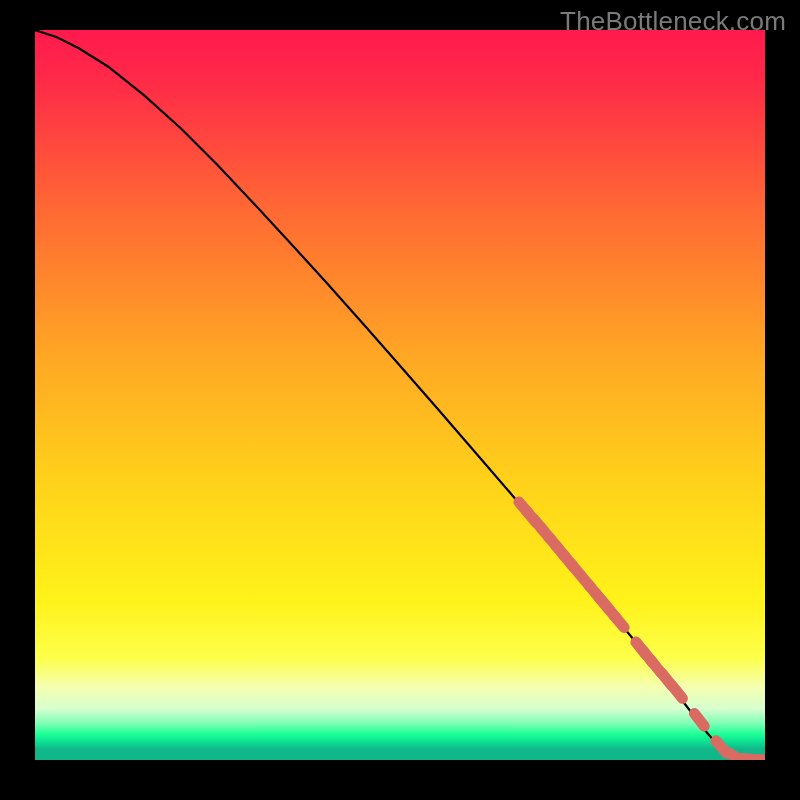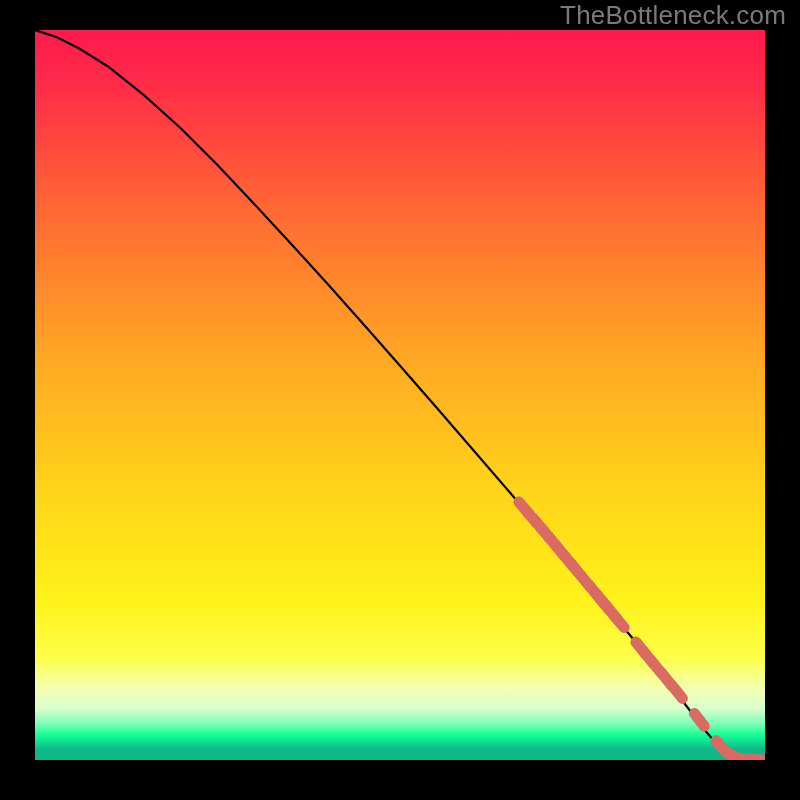--- a/index.html
+++ b/index.html
@@ -12,21 +12,21 @@
     font-family: Arial, Helvetica, sans-serif;
   }
   .stage {
     position: relative;
     width: 800px;
     height: 800px;
     background: #000;
   }
   .watermark {
     position: absolute;
-    top: 0;
+    top: 6px;
     right: 14px;
     color: #7a7a7a;
     font-size: 26px;
     font-weight: 400;
     letter-spacing: 0.2px;
     z-index: 10;
   }
   .plot {
     position: absolute;
     left: 35px;

